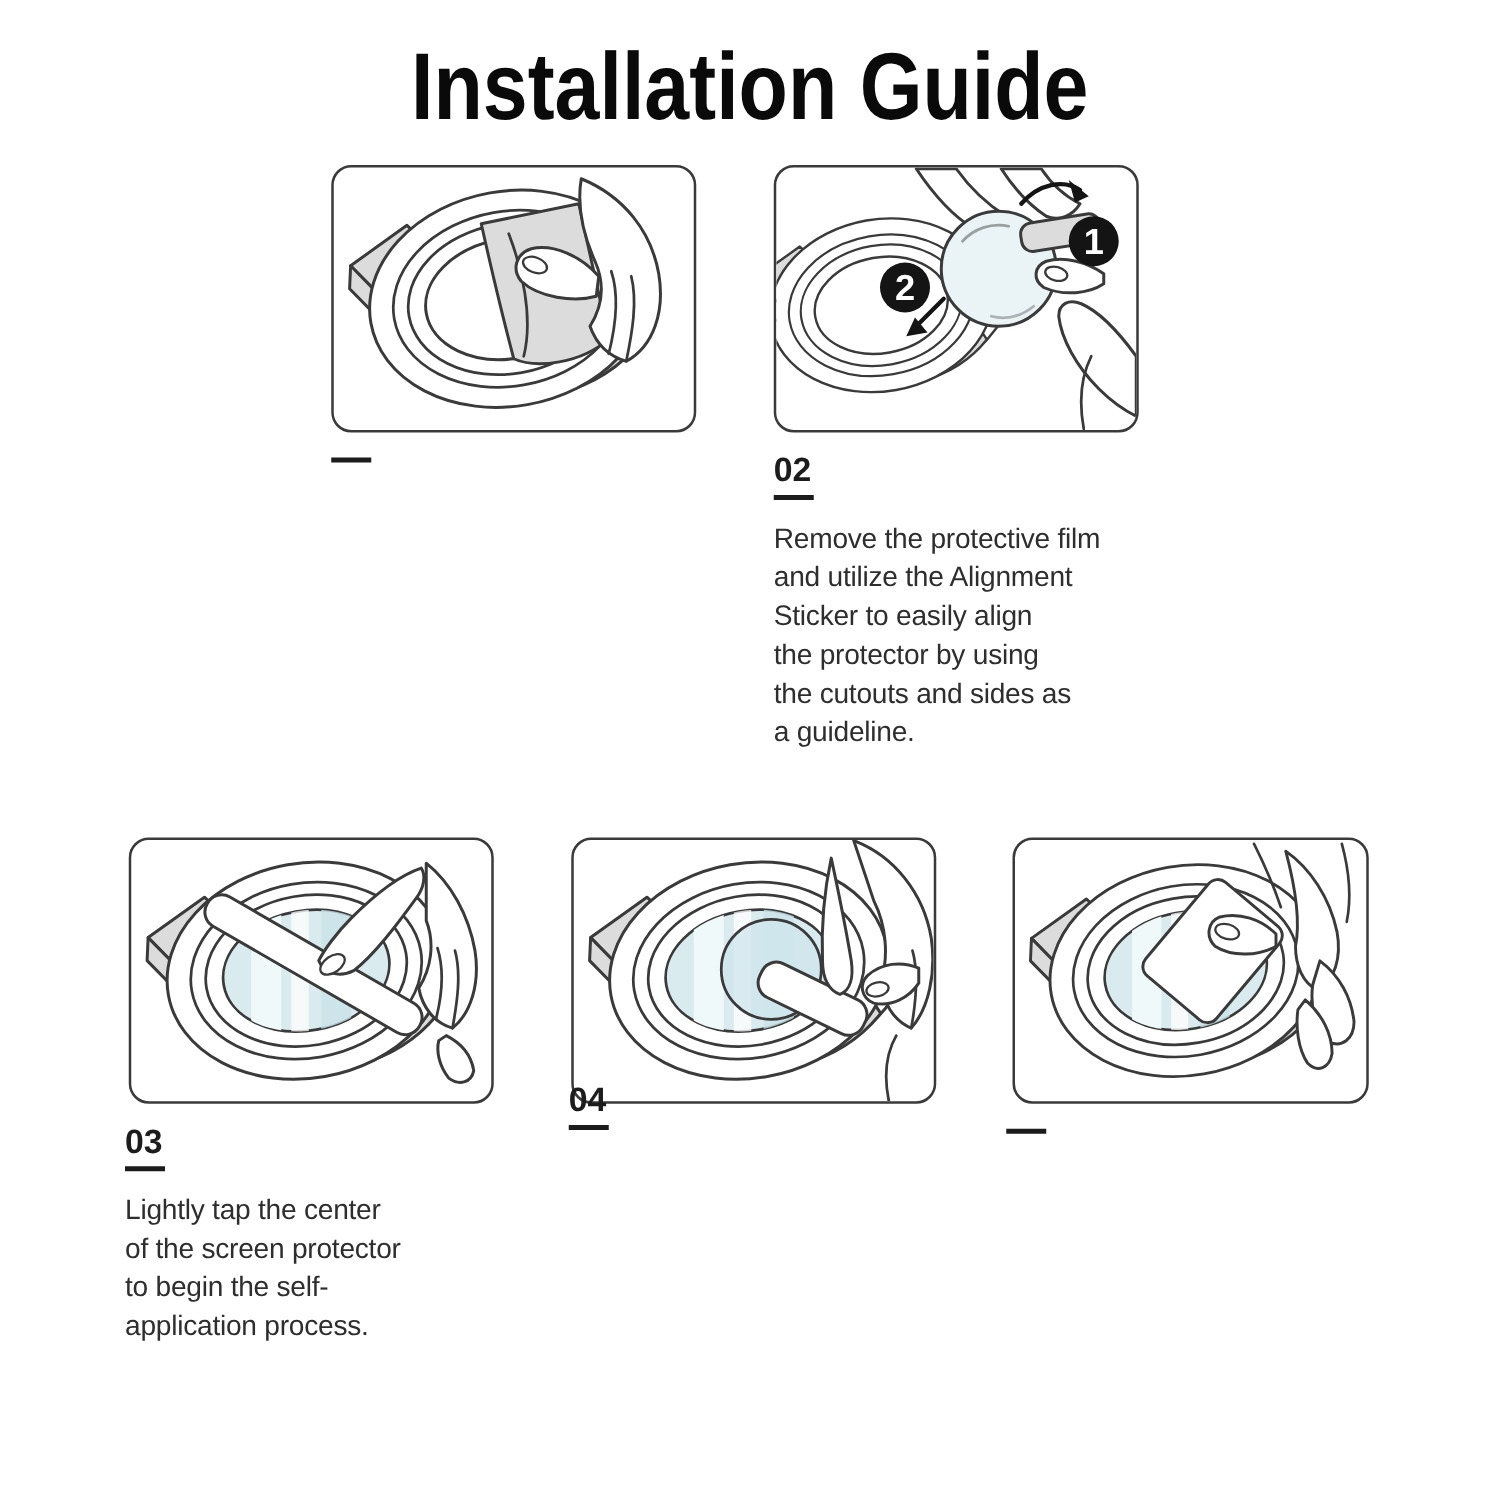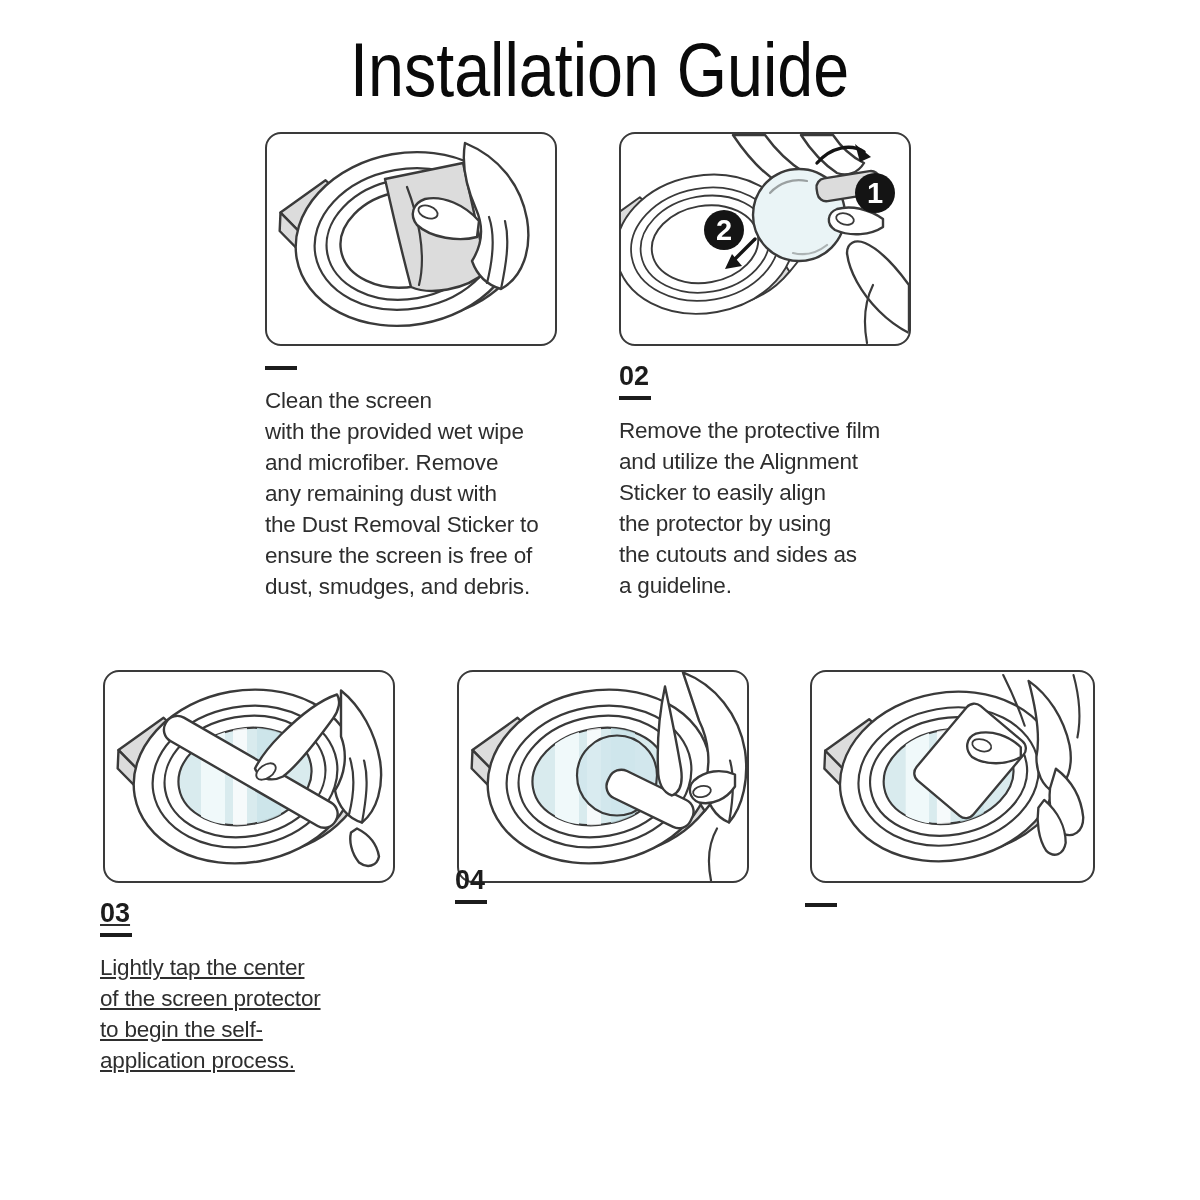--- a/index.html
+++ b/index.html
@@ -2,36 +2,36 @@
 <html><head>
 <meta charset="utf-8">
 <style>
   html,body{margin:0;padding:0;}
   body{
     width:1200px;height:1200px;background:#ffffff;position:relative;
     font-family:"Liberation Sans", sans-serif;color:#2e2e2e;overflow:hidden;
   }
   .title{
     position:absolute;top:32px;left:0;width:1200px;text-align:center;
-    font-size:76px;font-weight:normal;color:#0a0a0a;line-height:1;
+    font-size:76px;font-weight:bold;color:#0a0a0a;line-height:1;
   }
   .title span{display:inline-block;transform:scaleX(.85);transform-origin:50% 50%;white-space:nowrap;}
   .panel{
     position:absolute;border:2px solid #3a3a3a;border-radius:16px;background:#fff;overflow:hidden;
   }
   .panel svg{display:block;width:100%;height:100%;}
   #p1{left:265px;top:132px;width:288px;height:210px;}
   #p2{left:619px;top:132px;width:288px;height:210px;}
   #p3{left:103px;top:670px;width:288px;height:209px;}
   #p4{left:457px;top:670px;width:288px;height:209px;}
   #p5{left:810px;top:670px;width:281px;height:209px;}
   .step{position:absolute;}
   #s1{left:265px;top:362px;width:315px;}
   #s2{left:619px;top:362px;width:315px;}
-  #s3{left:100px;top:899px;width:335px;text-decoration:underline;}
+  #s3{left:100px;top:899px;width:335px;}
   #s4{left:455px;top:866px;width:335px;}
   #s5{left:805px;top:899px;width:335px;}
   .step-num{font-size:27px;font-weight:bold;color:#1c1c1c;line-height:1.1;}
   .step-rule{width:32px;height:4px;background:#1c1c1c;margin-top:4px;}
   .step-text{
     margin-top:15px;font-size:22.5px;line-height:31px;letter-spacing:-0.2px;
     color:#2e2e2e;white-space:pre-line;
   }
   
   .wh{fill:#ffffff;stroke:#3a3a3a;stroke-width:2.4;stroke-linejoin:round;}
@@ -234,27 +234,20 @@
       <path class="wh" d="M214,74 C202,62 184,56 168,60 C158,64 156,76 164,84 C178,93 200,92 214,84 Z"></path>
       <ellipse class="nail" cx="174" cy="72" rx="10" ry="6" transform="rotate(16 174 72)"></ellipse>
       <path class="wh" d="M250,96 C266,108 276,126 278,146 C278,160 268,168 256,162 C246,152 242,134 244,116 Z"></path>
       <path class="wh" d="M238,128 C252,140 260,156 260,172 C258,184 248,188 240,180 C232,168 230,150 232,136 Z"></path>
     </g>
   </svg>
 </div>
 
 <div class="step" id="s1">
   <div class="step-rule"></div>
-  <div class="step-text">Clean the screen
-with the provided wet wipe
-and microfiber. Remove
-any remaining dust with
-the Dust Removal Sticker to
-ensure the screen is free of
-dust, smudges, and debris.</div>
 </div>
 
 <div class="step" id="s2">
   <div class="step-num">02</div>
   <div class="step-rule"></div>
   <div class="step-text">Remove the protective film
 and utilize the Alignment
 Sticker to easily align
 the protector by using
 the cutouts and sides as

